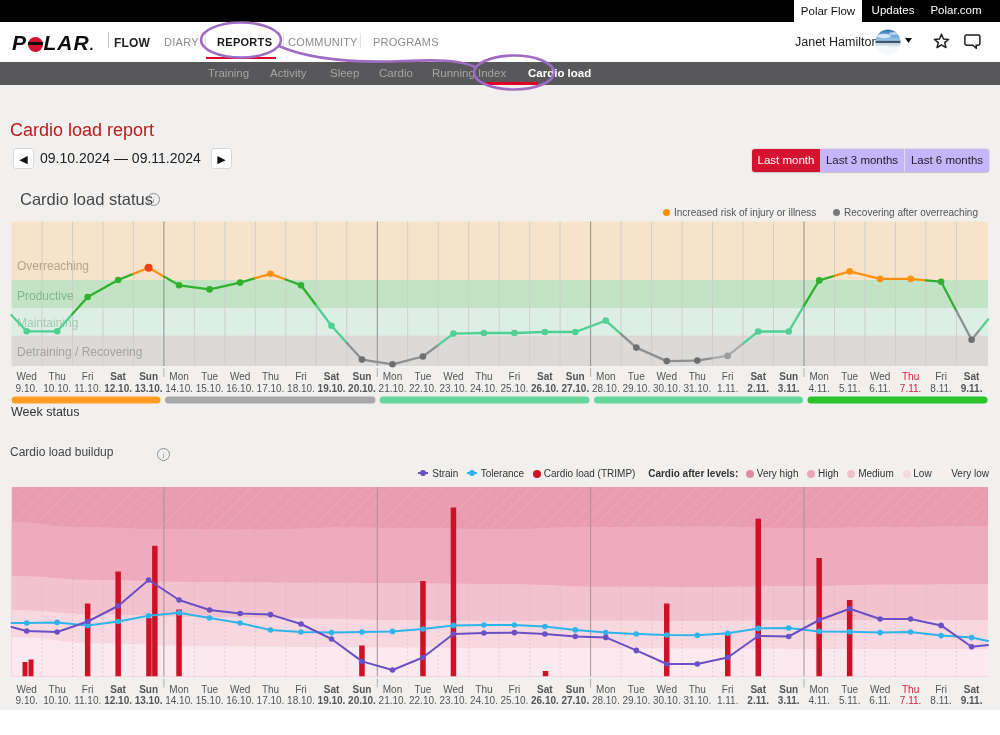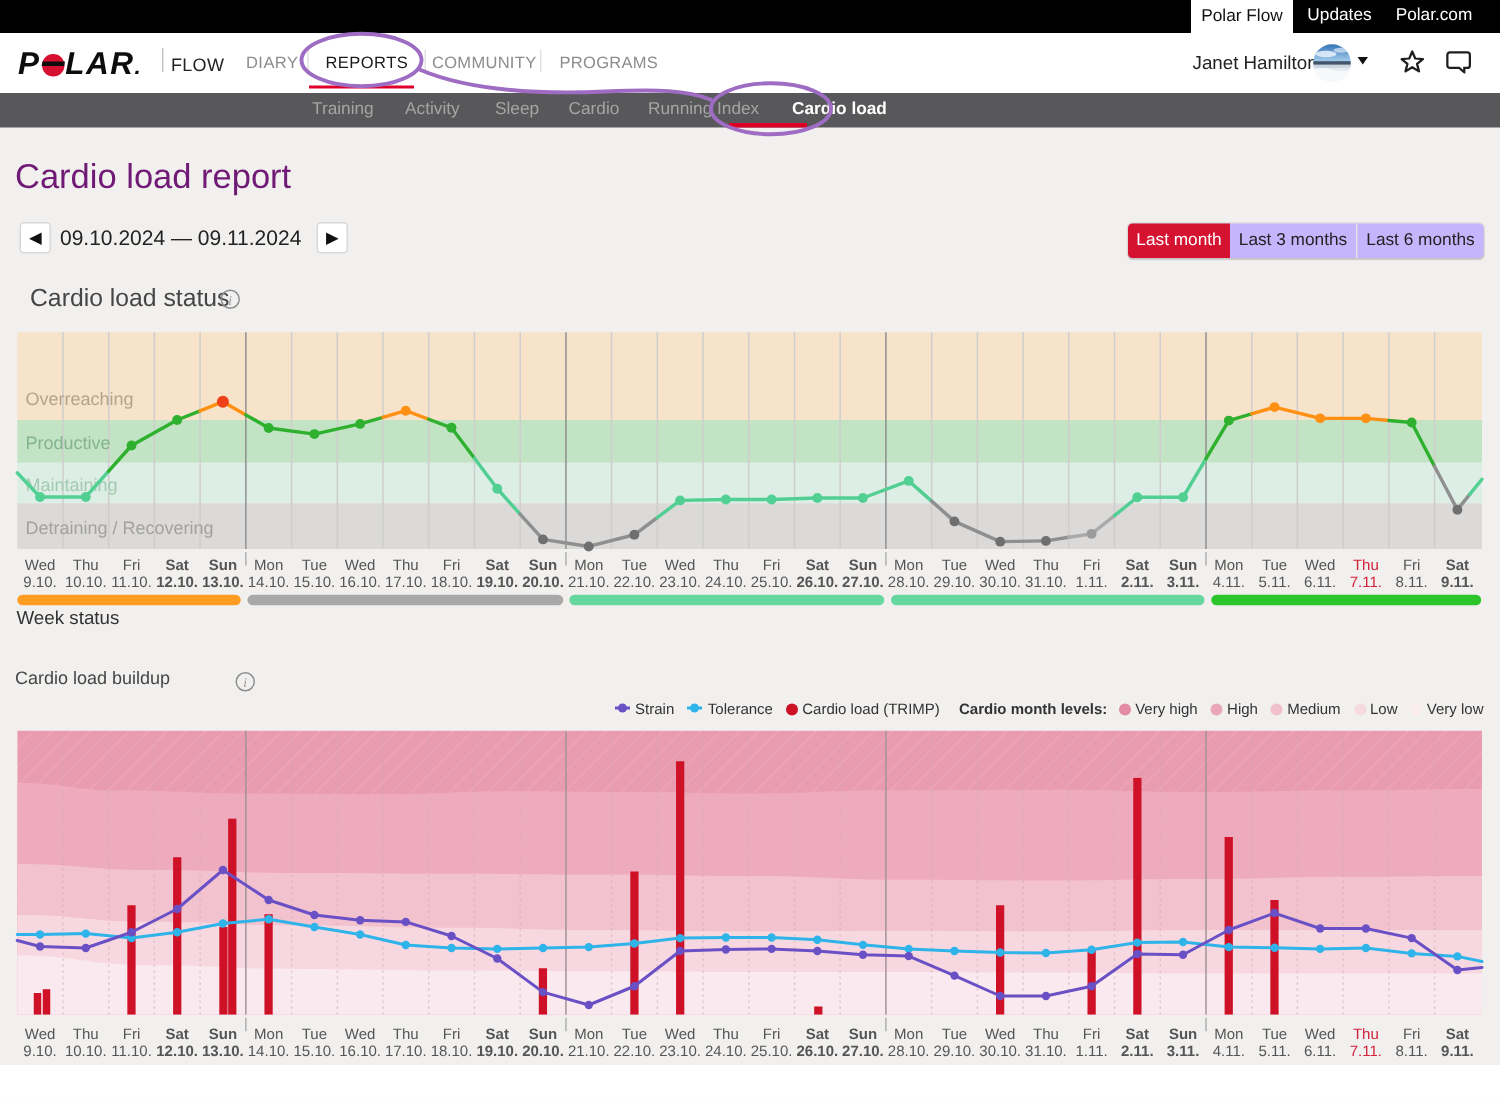--- a/index.html
+++ b/index.html
@@ -10,25 +10,25 @@
 <div class="abs" style="left:0;top:85px;width:1000px;height:625px;background:#f1f0ef"></div>
 
 <div class="abs" style="left:0;top:0;width:1000px;height:21.5px;background:#000"></div>
 <div class="abs" style="left:794px;top:0;width:68px;height:22px;background:#fff;font-size:11.5px;color:#111;text-align:center;line-height:22px">Polar Flow</div>
 <div class="abs" style="left:865px;top:0;width:56px;height:21px;color:#fff;font-size:11.5px;text-align:center;line-height:21px">Updates</div>
 <div class="abs" style="left:925px;top:0;width:62px;height:21px;color:#fff;font-size:11.5px;text-align:center;line-height:21px">Polar.com</div>
 
 <div class="abs" style="left:0;top:21.5px;width:1000px;height:40.5px;background:#fff"></div>
 <div class="abs" style="left:12px;top:31px;font-style:italic;font-weight:bold;font-size:21px;letter-spacing:1px;color:#0d0d0d;">P<span style="display:inline-block;position:relative;width:15.5px;height:15.5px;background:#d51030;border-radius:50%;margin:0 0.5px;vertical-align:-2px;"><span style="position:absolute;left:0.5px;top:5px;width:14.5px;height:3.2px;background:#0d0d0d;transform:skewX(-12deg)"></span></span>LAR<span style="font-size:15px">.</span></div>
 <div class="abs" style="left:108px;top:32px;width:1px;height:16px;background:#c6c6c6"></div>
-<div class="abs" style="left:114px;top:36px;font-weight:normal;font-size:12px;color:#222;letter-spacing:0.2px">FLOW</div>
+<div class="abs" style="left:114px;top:36px;font-weight:bold;font-size:12px;color:#222;letter-spacing:0.2px">FLOW</div>
 
 <div class="abs" style="left:164px;top:36px;font-size:11px;color:#8c8c8c;letter-spacing:0.3px">DIARY</div>
 <div class="abs" style="left:205px;top:33px;width:1px;height:15px;background:#e2e2e2"></div>
-<div class="abs" style="left:217px;top:36px;font-size:11px;color:#1a1a1a;font-weight:normal;letter-spacing:0.3px">REPORTS</div>
+<div class="abs" style="left:217px;top:36px;font-size:11px;color:#1a1a1a;font-weight:bold;letter-spacing:0.3px">REPORTS</div>
 <div class="abs" style="left:206px;top:56.5px;width:70px;height:2.5px;background:#df0029"></div>
 <div class="abs" style="left:283px;top:33px;width:1px;height:15px;background:#e2e2e2"></div>
 <div class="abs" style="left:288px;top:36px;font-size:11px;color:#8c8c8c;letter-spacing:0.2px">COMMUNITY</div>
 <div class="abs" style="left:360px;top:33px;width:1px;height:15px;background:#e2e2e2"></div>
 <div class="abs" style="left:373px;top:36px;font-size:11px;color:#8c8c8c;letter-spacing:0.2px">PROGRAMS</div>
 
 <div class="abs" style="left:795px;top:35px;font-size:12.5px;color:#222">Janet Hamilton</div>
 <svg class="abs" style="left:875px;top:29px" width="40" height="26" viewBox="0 0 40 26">
   <defs>
         <clipPath id="av">
@@ -67,33 +67,37 @@
   <span class="abs" style="left:484px;top:5px;color:#fff;font-weight:bold">Cardio load</span>
 </div>
 <div class="abs" style="left:486px;top:82px;width:52px;height:2.5px;background:#df0029"></div>
 
 <svg class="abs" style="left:0;top:0;z-index:5" width="1000" height="110" viewBox="0 0 1000 110">
   <ellipse cx="241" cy="40" rx="40" ry="17.5" fill="none" stroke="#9e6cc3" stroke-width="2.6"></ellipse>
   <ellipse cx="514" cy="72.5" rx="40" ry="17" fill="none" stroke="#9e6cc3" stroke-width="2.6"></ellipse>
   <path d="M 280,46.5 C 313,60.5 358,63 404,61 C 438,59.5 458,60 474,66.5" fill="none" stroke="#9e6cc3" stroke-width="2.6" stroke-linecap="round"></path>
 </svg>
 
-<div class="abs" style="left:10px;top:104px;font-size:23px;color:#701a75">Cardio load report</div>
+<div class="abs" style="left:10px;top:120px;font-size:18px;color:#b91c1c">Cardio load report</div>
 
 <div class="abs" style="left:13px;top:148px;width:21px;height:21px;background:#fff;border:1px solid #d8d8d8;border-radius:3px;text-align:center;line-height:20px;font-size:11px;color:#111">◀</div>
 <div class="abs" style="left:40px;top:150px;font-size:14px;color:#222">09.10.2024 — 09.11.2024</div>
 <div class="abs" style="left:211px;top:148px;width:21px;height:21px;background:#fff;border:1px solid #d8d8d8;border-radius:3px;text-align:center;line-height:20px;font-size:11px;color:#111">▶</div>
 
 <div class="abs" style="left:752px;top:148.5px;height:23px;background:#c4b5fd;border-radius:3px;font-size:11.5px;line-height:23px;box-shadow:0 0 0 1px rgba(0,0,0,0.07),0 1px 1px rgba(0,0,0,0.12);white-space:nowrap">
   <span style="display:inline-block;background:#d61231;color:#fff;height:23px;width:68px;text-align:center;border-radius:3px 0 0 3px;vertical-align:top">Last month</span><span style="display:inline-block;color:#222;height:23px;width:85px;text-align:center;border-right:1px solid #e0e0e0;vertical-align:top">Last 3 months</span><span style="display:inline-block;color:#222;height:23px;width:84px;text-align:center;vertical-align:top">Last 6 months</span>
 </div>
 
 <div class="abs" style="left:20px;top:190px;font-size:16.5px;color:#464646">Cardio load status</div>
 <div class="abs" style="left:147px;top:192.5px;width:13px;height:13px;border:1.3px solid #8f8f8f;border-radius:50%;color:#9a9a9a;font-size:9px;text-align:center;line-height:12px;font-style:italic;font-family:'Liberation Serif',serif">i</div>
 
+<div class="abs" style="left:0;top:207px;width:978px;text-align:right;font-size:10px;color:#555">
+  <span style="display:inline-block;width:7px;height:7px;border-radius:50%;background:#ff8c00;margin-right:4px"></span>Increased risk of injury or illness
+  <span style="display:inline-block;width:7px;height:7px;border-radius:50%;background:#787878;margin:0 4px 0 14px"></span>Recovering after overreaching
+</div>
 
 <svg style="position:absolute;left:0;top:218px" width="1000" height="207" viewBox="0 218 1000 207">
 <rect x="11.5" y="221.5" width="976.5" height="58.5" fill="#f7e3ca"></rect>
 <rect x="11.5" y="280.0" width="976.5" height="28.5" fill="#c2e4c5"></rect>
 <rect x="11.5" y="308.5" width="976.5" height="27.0" fill="#dceee5"></rect>
 <rect x="11.5" y="335.5" width="976.5" height="30.5" fill="#dbdad9"></rect>
 <line x1="42.0" y1="221.5" x2="42.0" y2="366.0" stroke="#cfcecd" stroke-width="1"></line>
 <line x1="72.5" y1="221.5" x2="72.5" y2="366.0" stroke="#cfcecd" stroke-width="1"></line>
 <line x1="102.9" y1="221.5" x2="102.9" y2="366.0" stroke="#cfcecd" stroke-width="1"></line>
 <line x1="133.4" y1="221.5" x2="133.4" y2="366.0" stroke="#cfcecd" stroke-width="1"></line>
@@ -286,21 +290,21 @@
 
 <div class="abs" style="left:11px;top:405px;font-size:12.5px;color:#333">Week status</div>
 
 <div class="abs" style="left:10px;top:445px;font-size:12px;color:#464646">Cardio load buildup</div>
 <div class="abs" style="left:157px;top:447.5px;width:13px;height:13px;border:1.3px solid #8f8f8f;border-radius:50%;color:#9a9a9a;font-size:9px;text-align:center;line-height:12px;font-style:italic;font-family:'Liberation Serif',serif">i</div>
 
 <div class="abs" style="left:0;top:468px;width:989px;font-size:10px;color:#333;text-align:right">
   <span style="display:inline-block;width:10px;height:2px;background:#6a50c5;vertical-align:3px"></span><span style="display:inline-block;width:6px;height:6px;border-radius:50%;background:#6a50c5;margin:0 3px 0 -8px;vertical-align:1px"></span> Strain
   <span style="display:inline-block;width:10px;height:2px;background:#2fb4e9;vertical-align:3px;margin-left:6px"></span><span style="display:inline-block;width:6px;height:6px;border-radius:50%;background:#2fb4e9;margin:0 3px 0 -8px;vertical-align:1px"></span> Tolerance
   <span style="display:inline-block;width:8px;height:8px;border-radius:50%;background:#ce1126;margin-left:6px;vertical-align:-1px"></span> Cardio load (TRIMP)
-  <span style="font-weight:bold;margin-left:10px">Cardio month levels:</span>
+  <span style="font-weight:bold;margin-left:10px">Cardio after levels:</span>
   <span style="display:inline-block;width:8px;height:8px;border-radius:50%;background:#e38ba4;margin-left:5px;vertical-align:-1px"></span> Very high
   <span style="display:inline-block;width:8px;height:8px;border-radius:50%;background:#eba7ba;margin-left:6px;vertical-align:-1px"></span> High
   <span style="display:inline-block;width:8px;height:8px;border-radius:50%;background:#f0c0cd;margin-left:6px;vertical-align:-1px"></span> Medium
   <span style="display:inline-block;width:8px;height:8px;border-radius:50%;background:#f7d9e1;margin-left:6px;vertical-align:-1px"></span> Low
   <span style="display:inline-block;width:8px;height:8px;border-radius:50%;background:#fbecf0;margin-left:6px;vertical-align:-1px"></span> Very low
 </div>
 
 <svg style="position:absolute;left:0;top:485px" width="1000" height="225" viewBox="0 485 1000 225">
 <defs>
         <pattern id="hatch" width="9" height="9" patternTransform="rotate(45)" patternUnits="userSpaceOnUse">

